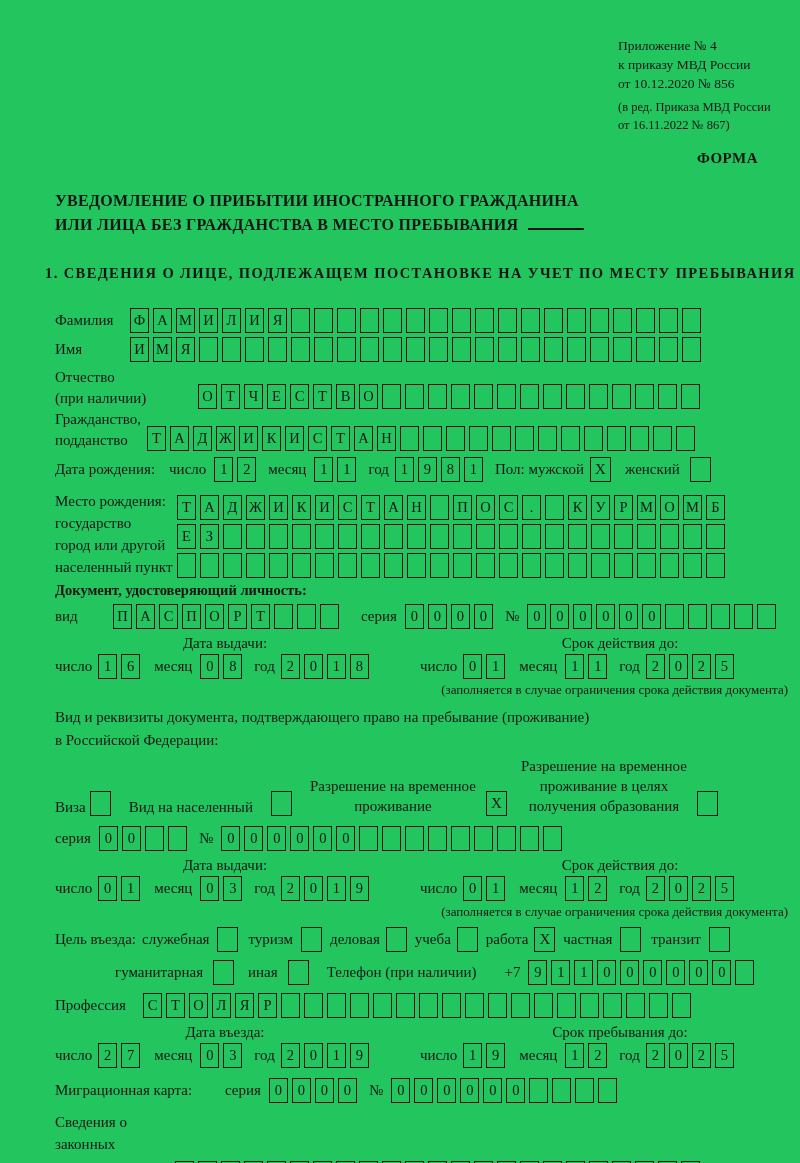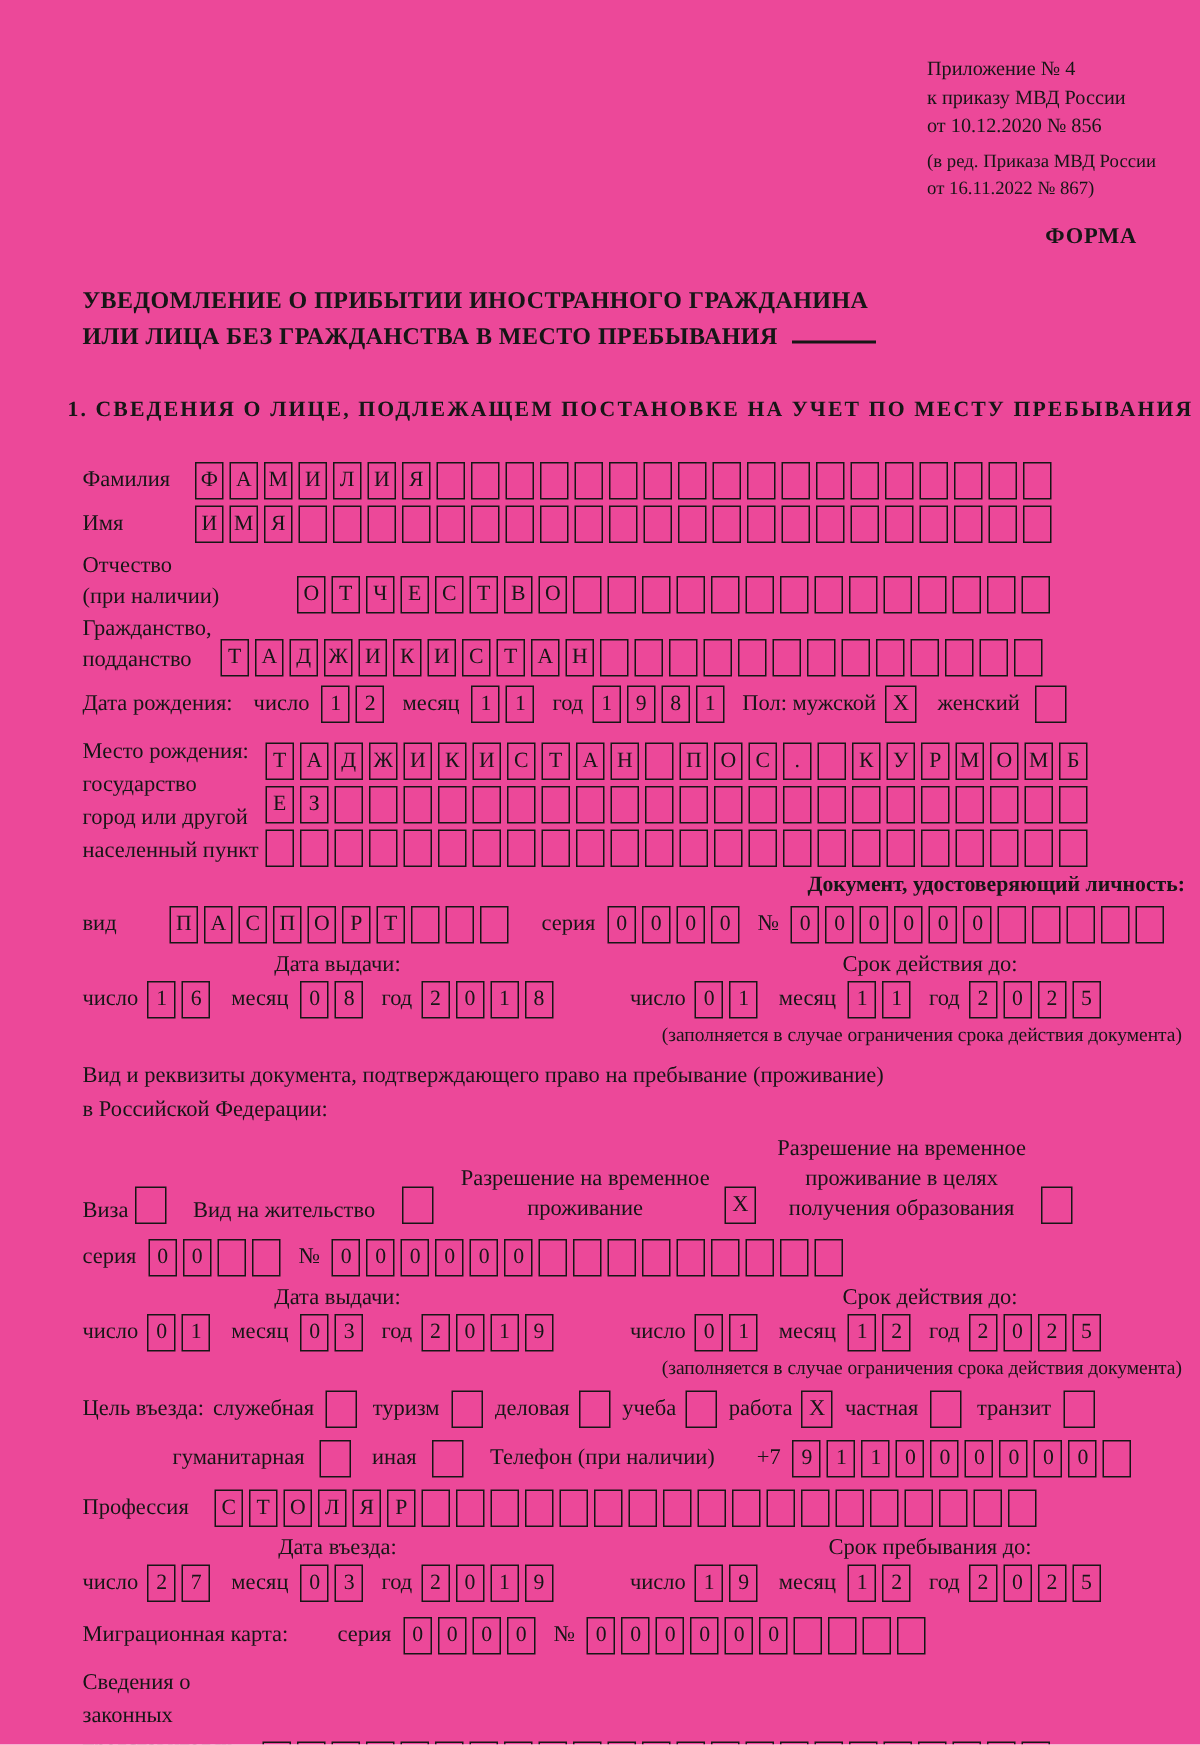--- a/index.html
+++ b/index.html
@@ -1,21 +1,21 @@
 <!DOCTYPE html>
 <html><head>
 <meta charset="utf-8">
 <style>
   * { box-sizing: border-box; }
   html,body { margin:0; padding:0; background:#ffffff; }
   .page {
     position: relative;
     width: 800px; height: 1163px;
     margin: 0 auto;
-    background:#ec4899;
+    background:#22c55e;
     color:#161616;
     font-family: "Liberation Serif", "DejaVu Serif", serif;
     font-size: 15px;
     padding: 36px 10px 0 55px;
     overflow: hidden;
   }
   .annex { margin-left: 563px; font-size: 13.5px; line-height: 19px; }
   .annex-note { font-size: 12.5px; line-height: 18px; margin-top: 5px; }
   .forma { text-align: right; padding-right: 32px; font-weight: bold; font-size: 15px; margin-top: 16px; letter-spacing: .5px; }
   .title { font-weight: bold; font-size: 16px; line-height: 24px; margin-top: 22px; letter-spacing: .3px; }
@@ -48,21 +48,21 @@
   .dh { text-align:center; }
   .dh-left  { width: 340px; }
   .dh-right { width: 340px; margin-left: 55px; }
   .dates-row { display:flex; align-items:center; margin-top:2px; }
   .dgroup { display:flex; align-items:center; }
   .dg-left { width: 365px; }
   .note-right { text-align: right; font-size: 13px; margin-top: 3px; padding-right: 2px; }
 
   .multi-line { line-height: 21px; }
   .center-lbl { text-align:center; line-height:20px; }
-  .doc-header { text-align:right; font-weight:bold; font-size:14.5px; margin: 4px 0 5px 0; }
+  .doc-header { text-align:left; font-weight:bold; font-size:14.5px; margin: 4px 0 5px 0; }
 </style>
 </head>
 <body>
 
 <div class="page">
 
   <div class="annex">
     <div>Приложение № 4</div>
     <div>к приказу МВД России</div>
     <div>от 10.12.2020 № 856</div>
@@ -407,21 +407,21 @@
   <div class="note-right">(заполняется в случае ограничения срока действия документа)</div>
 
   <div style="margin-top:8px; line-height:23px;">
     <div>Вид и реквизиты документа, подтверждающего право на пребывание (проживание)</div>
     <div>в Российской Федерации:</div>
   </div>
 
   <div class="row top" style="margin-top:4px;">
     <span class="lbl" style="margin-top:3px;">Виза</span>
     <span class="cb" style="margin-left:4px;"></span>
-    <span class="lbl ml18" style="margin-top:3px;">Вид на жительство</span>
+    <span class="lbl ml18" style="margin-top:3px;">Вид на населенный</span>
     <span class="cb ml18"></span>
     <span class="center-lbl ml18">
       <span>Разрешение на временное</span><br>
       <span>проживание</span>
     </span>
     <span class="cb ml10">X</span>
     <span class="center-lbl ml14">
       <span>Разрешение на временное</span><br>
       <span>проживание в целях</span><br>
       <span>получения образования</span>

